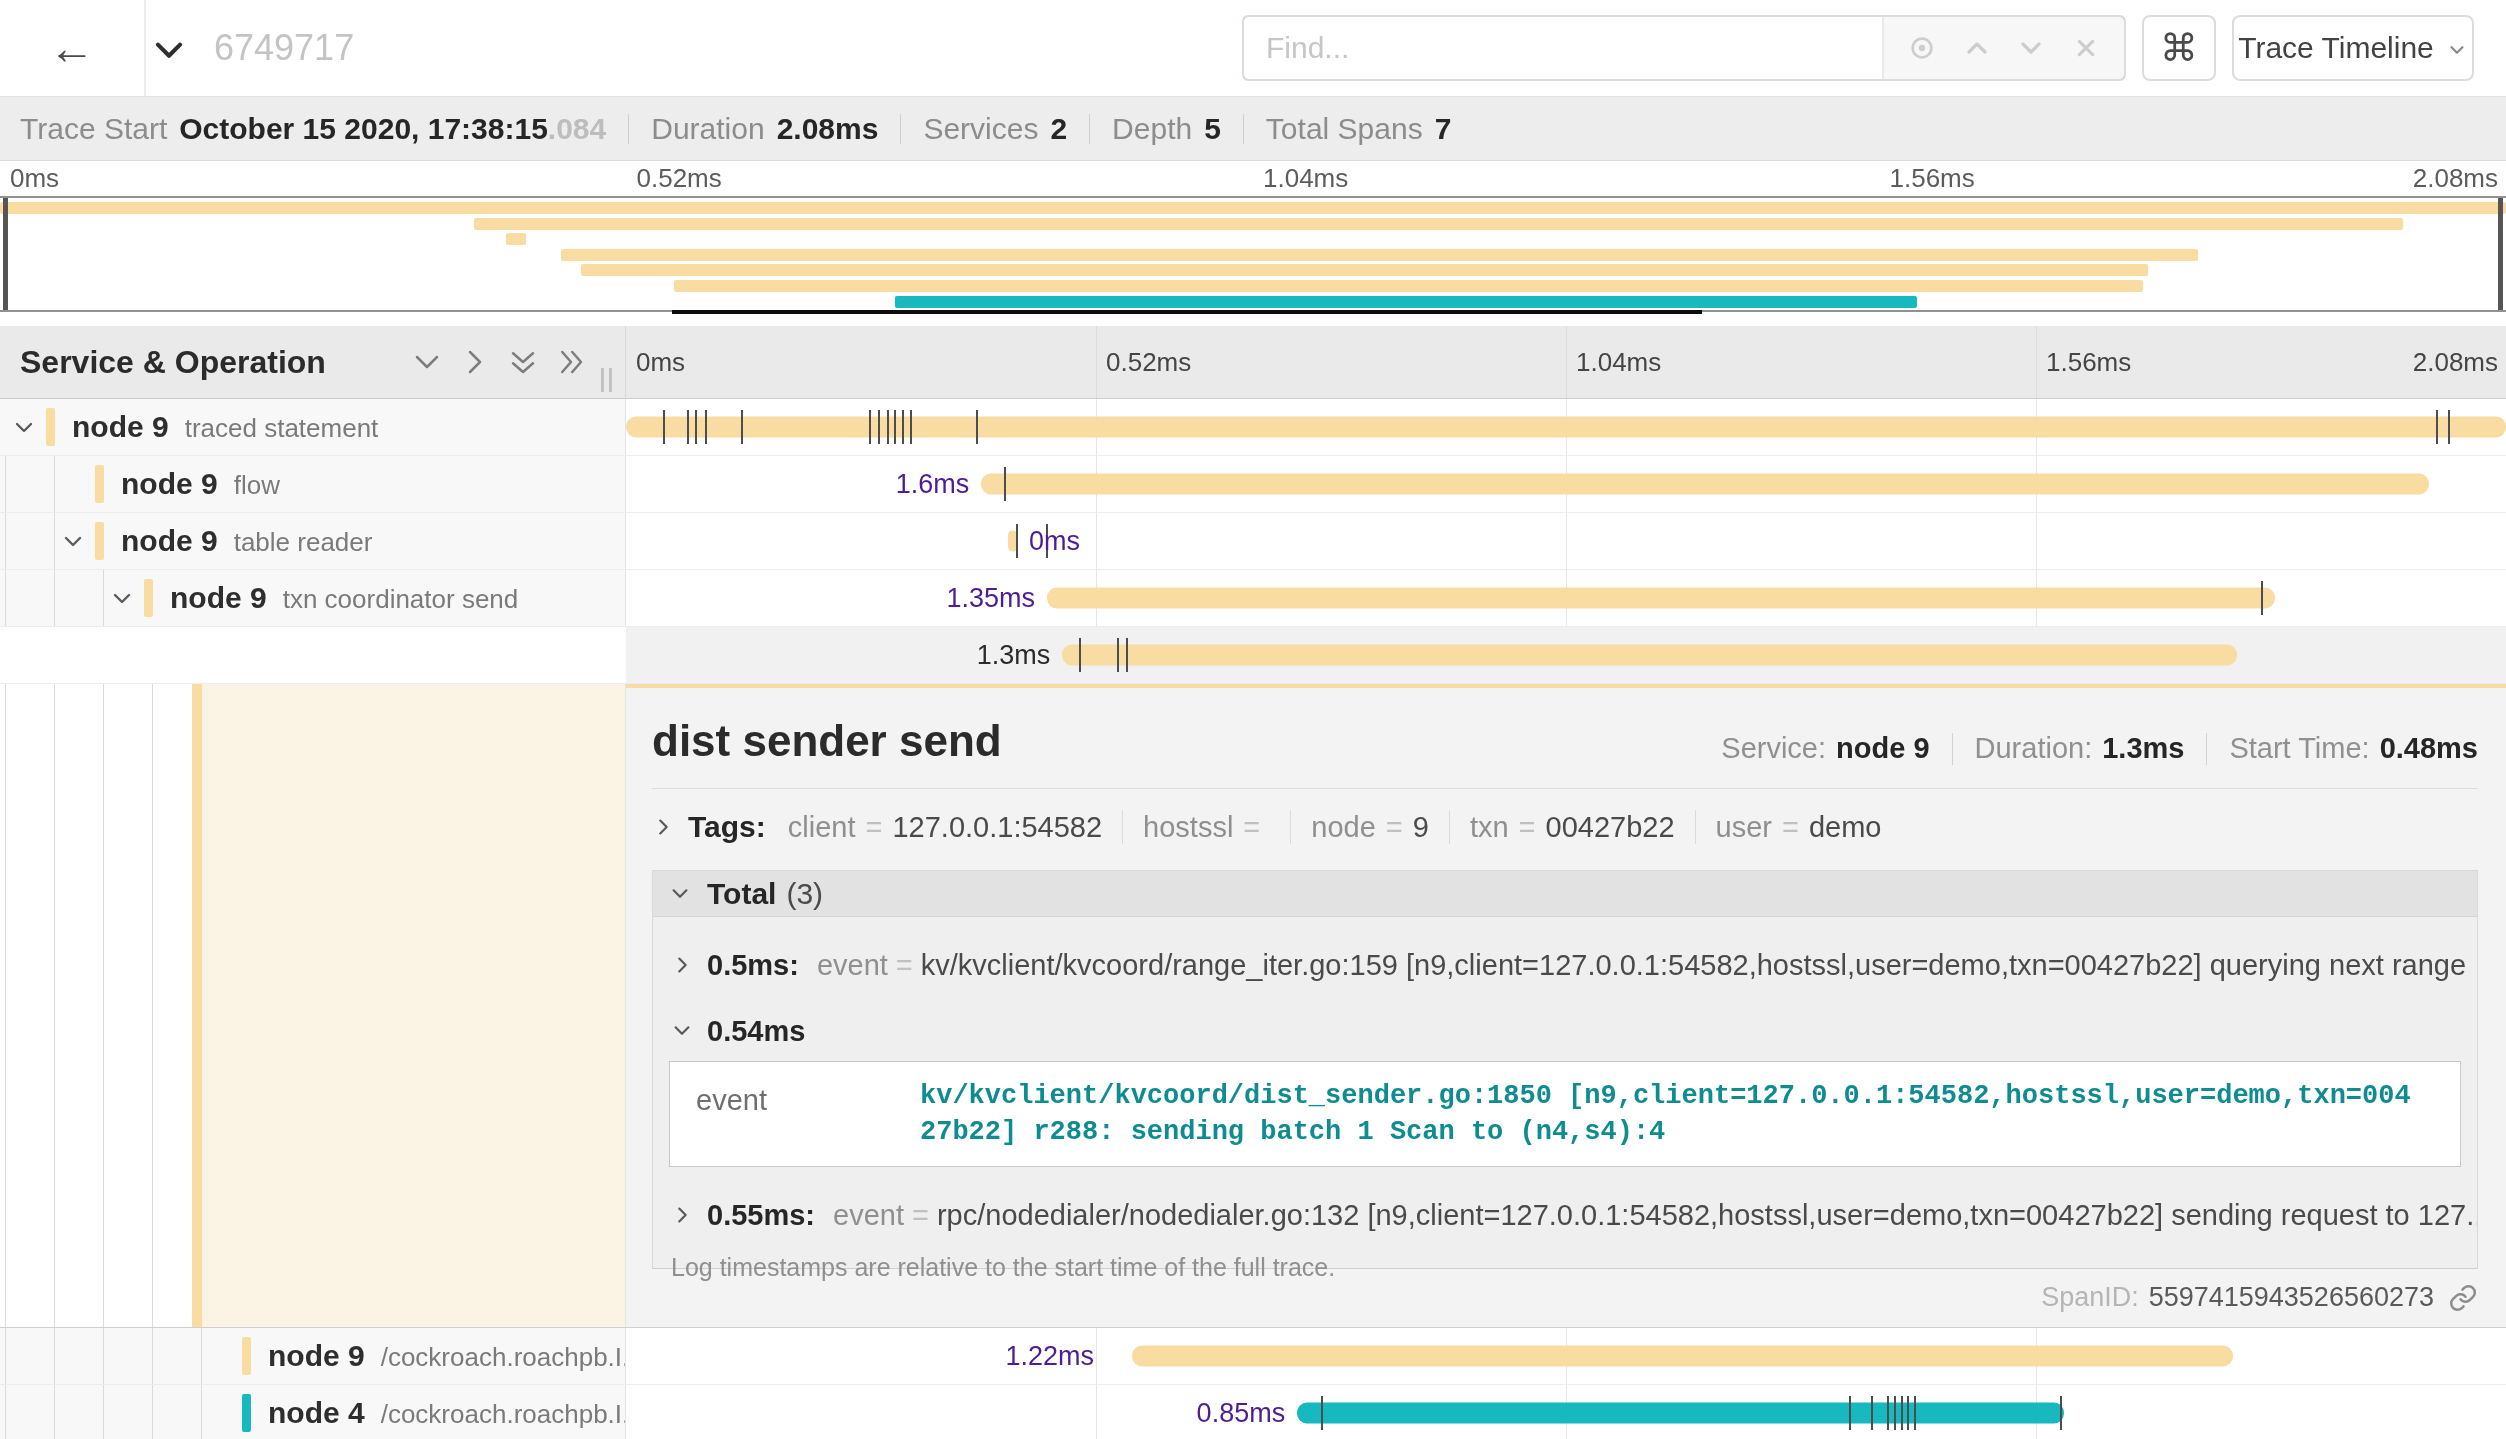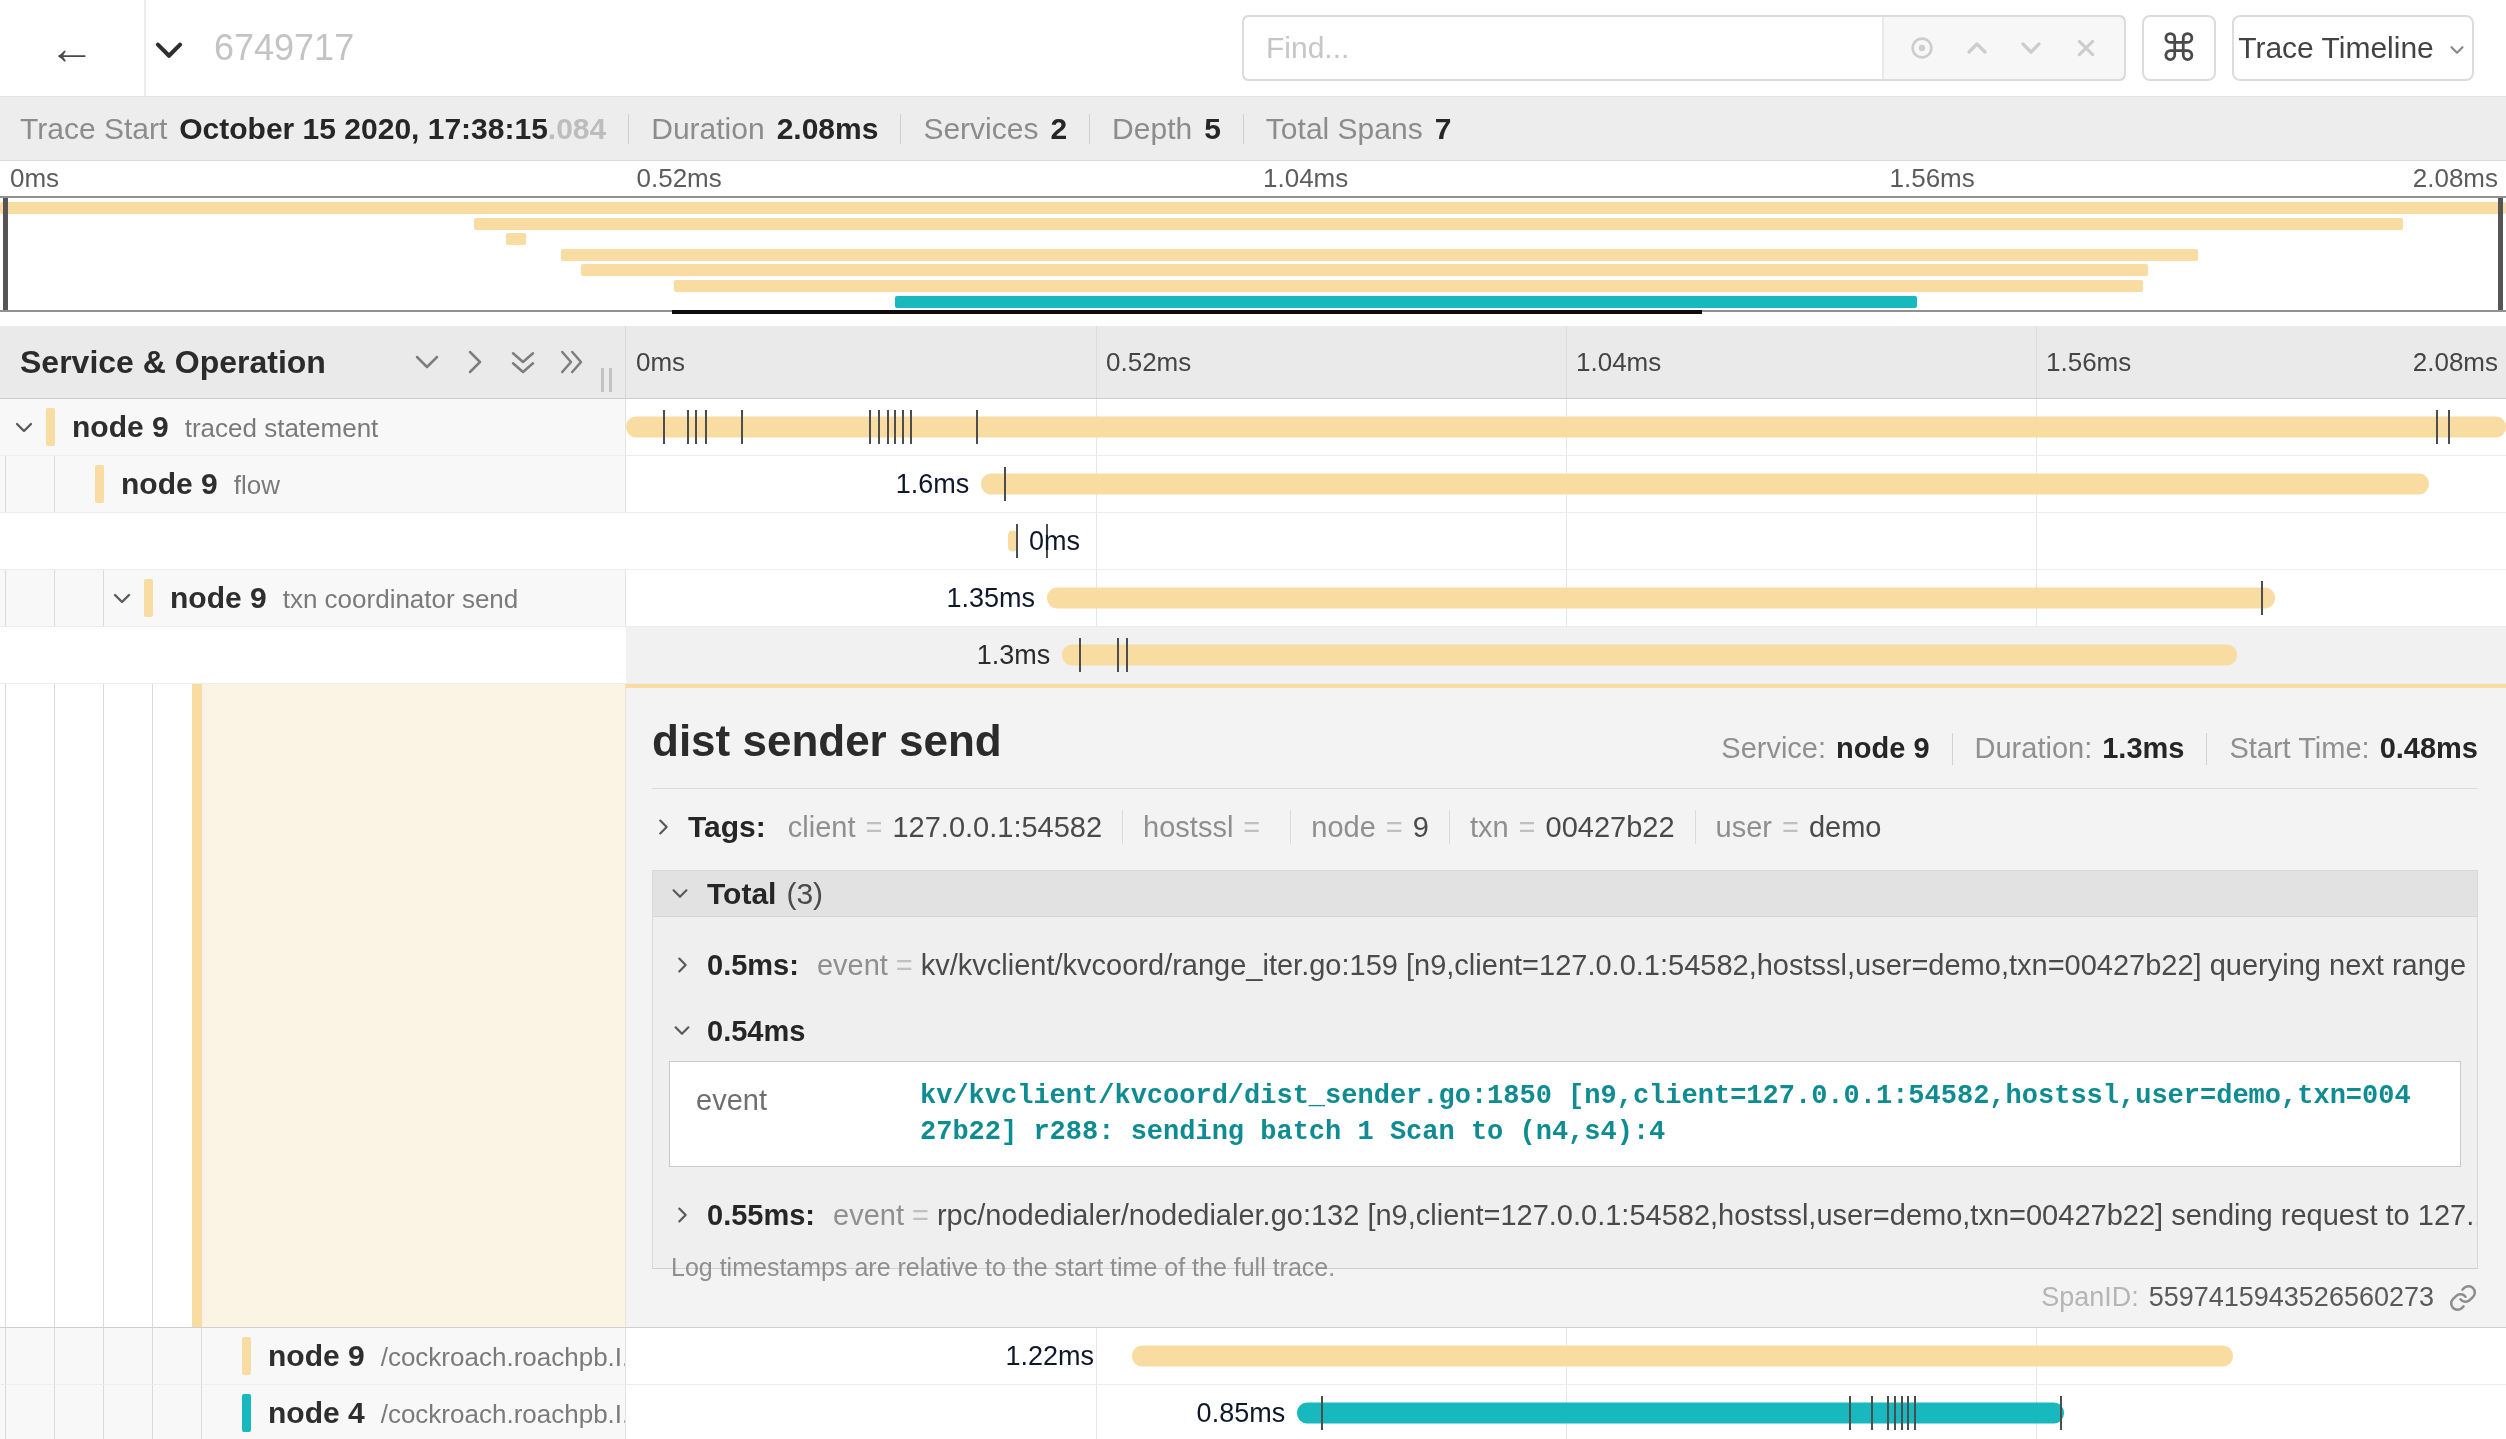--- a/index.html
+++ b/index.html
@@ -69,21 +69,21 @@
     border-right:1px solid #e4e4e4; overflow:hidden; }
   .row-right { position:absolute; left:626px; top:0; right:0; height:100%; }
   .guide { position:absolute; top:0; bottom:0; width:1px; background:#dadada; }
   .row-chevron { position:absolute; top:50%; transform:translateY(-50%); width:24px; height:24px; }
   .row-colorbar { position:absolute; top:50%; transform:translateY(-50%); width:9px; height:38px; border-radius:2px; }
   .row-labels { position:absolute; top:50%; transform:translateY(-50%); white-space:nowrap; }
   .row-svc { font-size:30px; font-weight:bold; color:#2e2e2e; }
   .row-op { font-size:26px; color:#7a7a7a; margin-left:16px; }
   .span-bar { position:absolute; top:50%; transform:translateY(-50%); height:21px; border-radius:10px; z-index:1; }
   .span-tick { position:absolute; top:50%; transform:translateY(-50%); width:2px; height:34px; background:#4d4d4d; z-index:2; }
-  .dur-label { position:absolute; top:50%; transform:translateY(-50%); font-size:27px; color:#0f172a; white-space:nowrap; z-index:2; }
+  .dur-label { position:absolute; top:50%; transform:translateY(-50%); font-size:27px; color:#4c1d95; white-space:nowrap; z-index:2; }
   .dur-label.dark { color:#2b2b2b; }
   
   .detail-row { position:relative; height:644px; width:100%; z-index:2; border-bottom:1px solid #d0d0d0; }
   .det-left { position:absolute; left:0; top:0; width:626px; height:100%; background:#fff; border-right:1px solid #e4e4e4; }
   .det-stripe { position:absolute; left:192px; top:0; bottom:0; width:10px; }
   .det-cream { position:absolute; left:202px; top:0; bottom:0; right:0; }
   .det-main { position:absolute; left:626px; top:0; right:0; height:100%; background:#f3f3f3; border-top:4px solid #F8DCA1; }
   .det-title { position:absolute; left:26px; top:28px; font-size:44px; font-weight:bold; color:#2b2b2b; }
   .det-meta { position:absolute; right:28px; top:44px; display:flex; align-items:center; font-size:29px; }
   .dm-label { color:#909090; margin-right:10px; }
@@ -282,20 +282,29 @@
             <div class="row-colorbar" style="left: 95px; background: rgb(248, 220, 161);"></div>
             <div class="row-labels" style="left: 121px;"><span class="row-svc">node 9</span><span class="row-op">flow</span></div>
           </div>
           <div class="row-right">
             <div class="span-bar" style="left: 355.32px; width: 1447.6px; background: rgb(248, 220, 161);"></div>
             <div class="span-tick" style="left: 377.88px;"></div>
             <div class="dur-label" style="left: 343.32px; transform: translate(-100%, -50%);">1.6ms</div>
           </div>
         </div>
         <div class="t-row">
+          <div class="row-left">
+            <div class="guide" style="left: 5px;"></div>
+            <div class="guide" style="left: 54px;"></div>
+            <div class="row-chevron" style="left: 61px;"><svg class="stroke" width="24" height="24" viewBox="0 0 24 24">
+                <path d="M5 9l7 7 7-7" fill="none" stroke="#5c5c5c" stroke-width="2.4" stroke-linecap="round" stroke-linejoin="round"></path>
+              </svg></div>
+            <div class="row-colorbar" style="left: 95px; background: rgb(248, 220, 161);"></div>
+            <div class="row-labels" style="left: 121px;"><span class="row-svc">node 9</span><span class="row-op">table reader</span></div>
+          </div>
           <div class="row-right">
             <div class="span-bar" style="left: 381.64px; width: 9.4px; background: rgb(248, 220, 161);"></div>
             <div class="span-tick" style="left: 389.724px;"></div>
             <div class="span-tick" style="left: 419.804px;"></div>
             <div class="dur-label" style="left: 403.04px;">0ms</div>
           </div>
         </div>
         <div class="t-row">
           <div class="row-left">
             <div class="guide" style="left: 5px;"></div>

